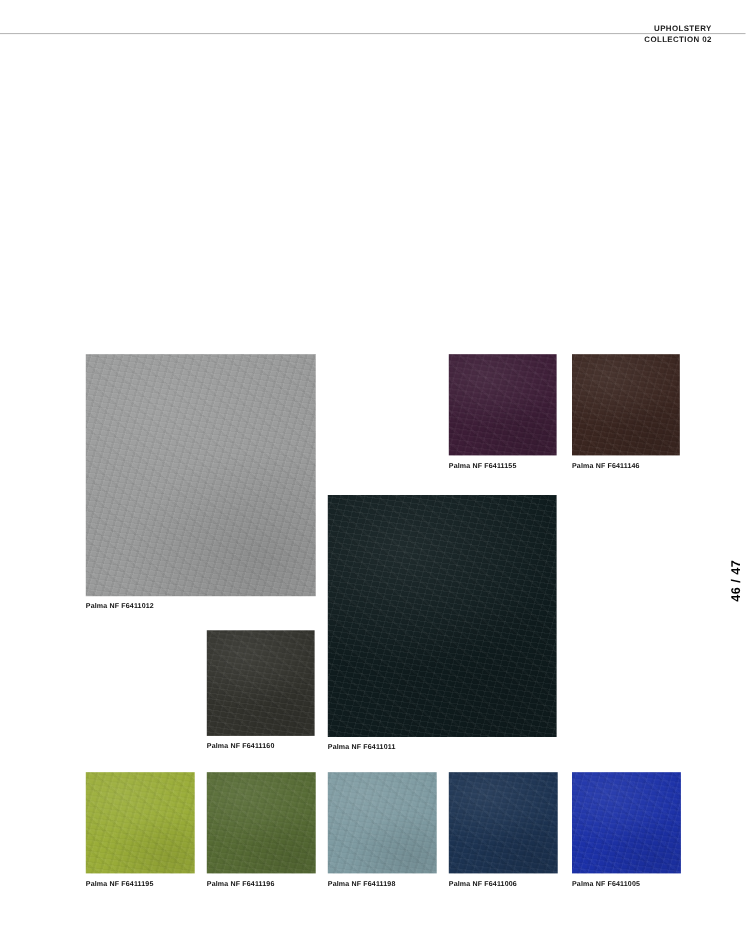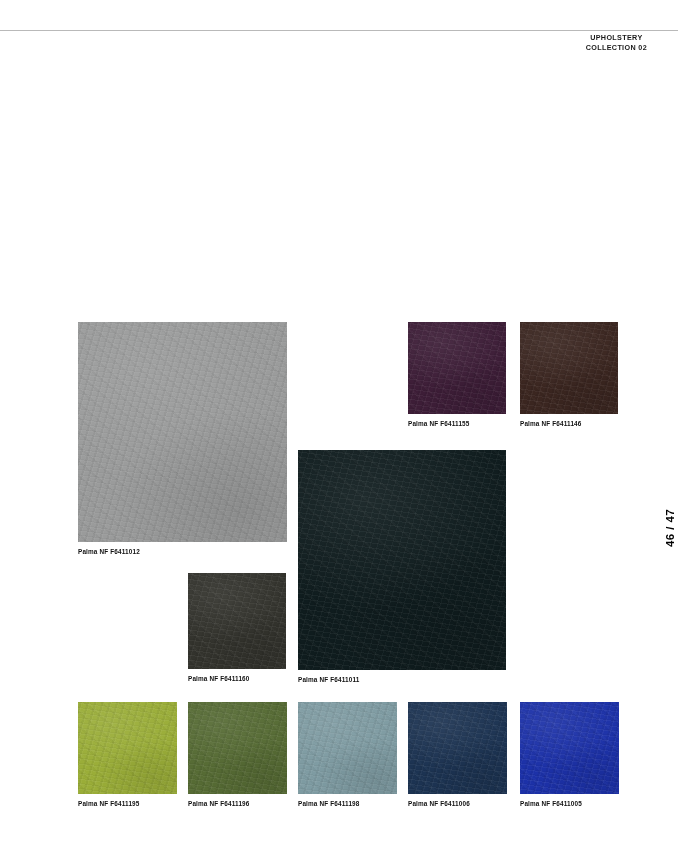--- a/index.html
+++ b/index.html
@@ -25,22 +25,22 @@
     position: absolute;
     left: 0;
     top: 30px;
     width: 678px;
     height: 1px;
     background: #b9b9b9;
   }
   .header-block {
     position: absolute;
     right: 31px;
-    top: 33px;
-    text-align: center;
+    top: 21px;
+    text-align: right;
     line-height: 10px;
   }
   .header-line {
     display: block;
     font-size: 7.2px;
     font-weight: bold;
     letter-spacing: 0.35px;
     color: #1a1a1a;
     white-space: nowrap;
   }

